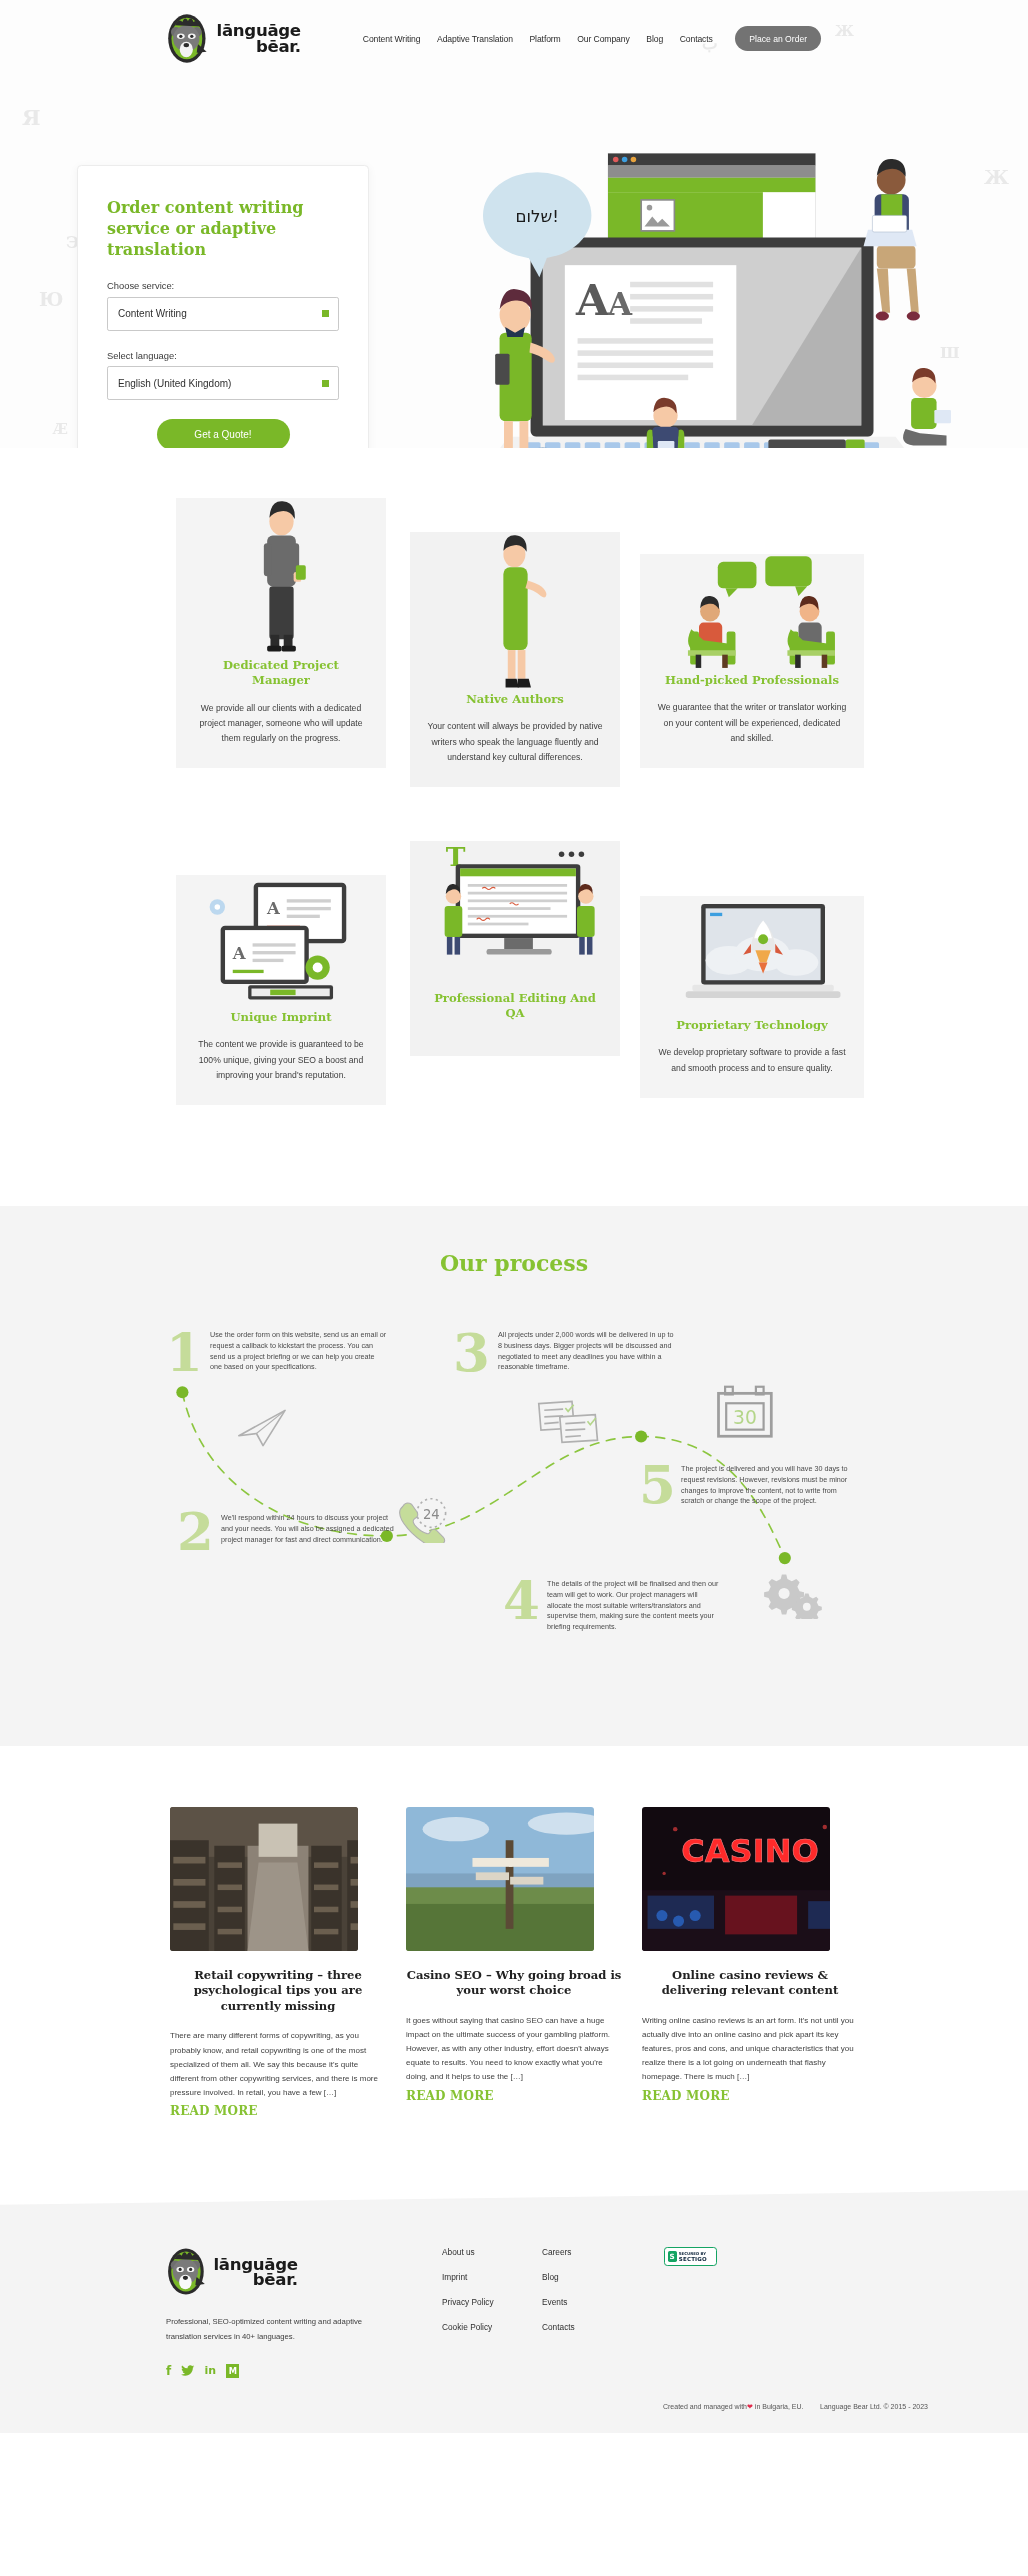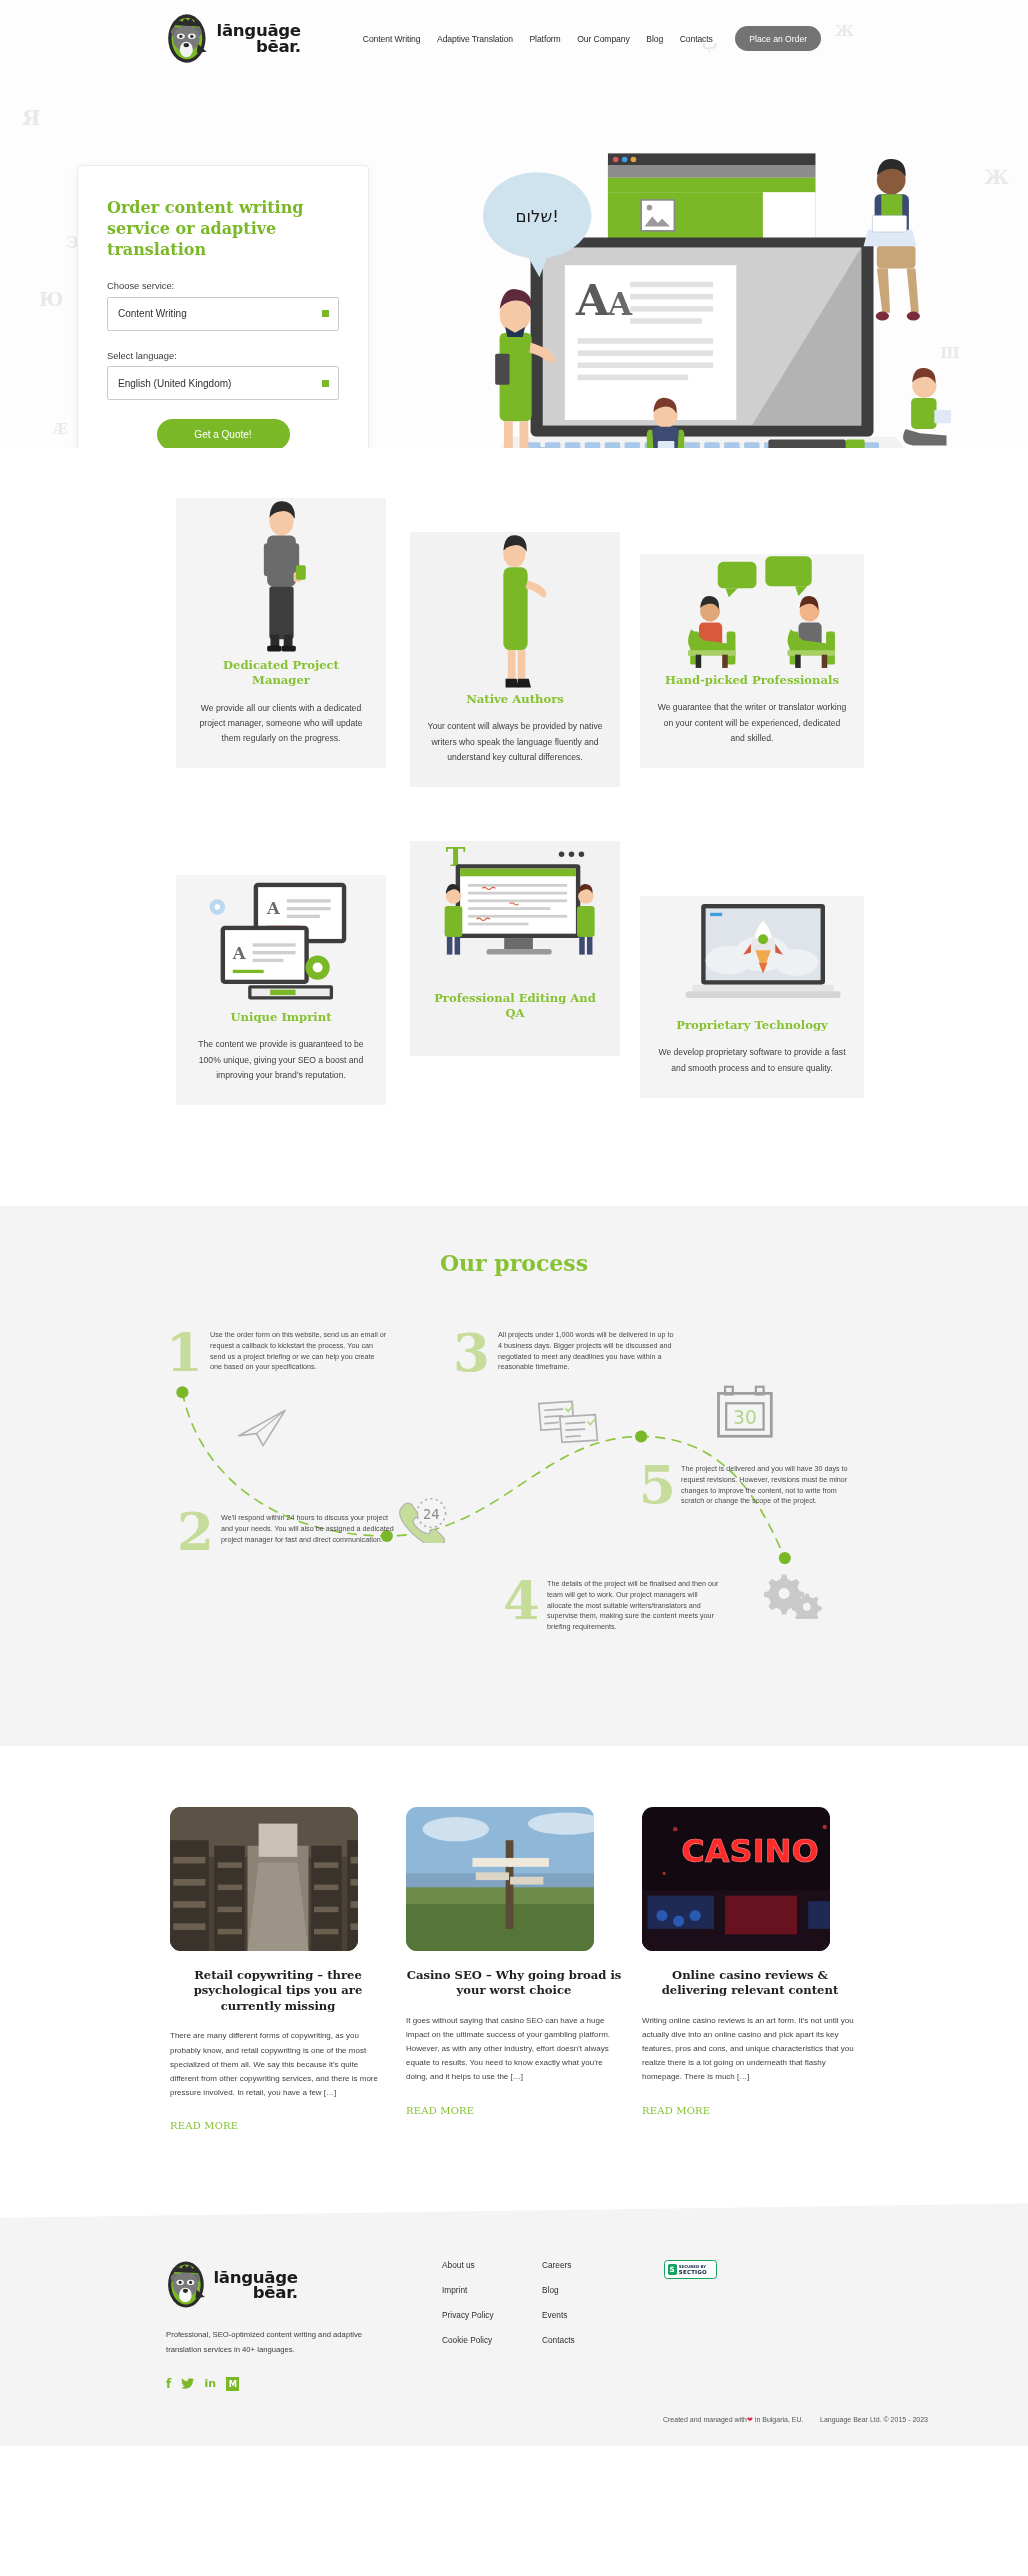--- a/index.html
+++ b/index.html
@@ -113,29 +113,29 @@
   .ptext { position:absolute; width: 177px; font-size: 7.2px; line-height: 1.5; color:#4a4a4a; }
 
   
   .blog { background:#fff; padding: 61px 0 50px 0; }
   .blog h2 {
     text-align:center; font-family:"DejaVu Serif", serif; font-weight:700;
     color:#86c232; font-size: 22px; margin-bottom: 34px;
   }
   .blog-grid { display:flex; gap: 20px; justify-content:center; }
   .blog-card { width: 216px; }
-  .blog-img { width: 188px; height: 144px; border-radius: 11px; overflow:hidden; position:relative; }
+  .blog-img { width: 188px; height: 144px; border-radius: 3px; overflow:hidden; position:relative; }
   .blog-title {
     font-family:"DejaVu Serif", serif; font-weight:700; color:#222;
     font-size: 11.6px; line-height: 1.36; text-align:center; margin: 16.6px 0 14.4px 0;
   }
   .blog-ex { font-size: 8px; line-height: 1.78; color:#3f3f3f; }
   .read-more {
-    display:inline-block; margin-top: 20px; color:#86c232; font-size: 10px;
-    font-family:"DejaVu Serif", serif; font-weight:400; letter-spacing:0.2px; text-decoration:none;
+    display:inline-block; margin-top: 4px; color:#86c232; font-size: 12px;
+    font-family:"DejaVu Serif", serif; font-weight:700; letter-spacing:0.2px; text-decoration:none;
   }
 
   
   .footer-wrap { position:relative; background:#fff; padding-top: 22px; }
   .footer {
     position:relative; background:#f4f4f4; padding: 35px 0 22px 0;
     clip-path: polygon(0 14.4px, 1028px 0, 1028px 100%, 0 100%);
   }
   .footer-cols { display:flex; padding-left: 166px; padding-top: 22px; }
   .f-brand { width: 276px; }
@@ -576,21 +576,21 @@
 
         <div class="pnum" style="left:177px; top:207px;">2</div>
         <div class="ptext" style="left:221px; top:215px;">We'll respond within 24 hours to discuss your project and your needs. You will also be assigned a dedicated project manager for fast and direct communication.</div>
         <svg style="position:absolute;left:395px;top:195px;" width="55" height="50" viewBox="0 0 100 90">
           <circle cx="66" cy="36" r="26" fill="none" stroke="#b0b0b0" stroke-width="3" stroke-dasharray="4 6"></circle>
           <text x="66" y="46" text-anchor="middle" font-family="DejaVu Sans, sans-serif" font-size="24" fill="#8a8a8a">24</text>
           <path d="M14 24 q6 -10 16 -4 l10 14 q4 8 -4 12 q-6 4 0 12 q8 10 18 14 q8 4 10 -2 q4 -8 12 -2 l12 12 q6 8 -4 14 q-14 8 -34 -6 q-26 -18 -38 -40 q-8 -16 2 -24z" fill="#c5dc9a" stroke="#b0b0b0" stroke-width="2"></path>
         </svg>
 
         <div class="pnum" style="left:453px; top:28px;">3</div>
-        <div class="ptext" style="left:498px; top:32px;">All projects under 1,000 words will be delivered in up to 4 business days. Bigger projects will be discussed and negotiated to meet any deadlines you have within a reasonable timeframe.</div>
+        <div class="ptext" style="left:498px; top:32px;">All projects under 2,000 words will be delivered in up to 8 business days. Bigger projects will be discussed and negotiated to meet any deadlines you have within a reasonable timeframe.</div>
         <svg style="position:absolute;left:531px;top:100px;" width="72" height="50" viewBox="0 0 130 90">
           <path d="M14 10 L74 6 L78 54 L18 58 Z" fill="none" stroke="#b0b0b0" stroke-width="3"></path>
           <g stroke="#b0b0b0" stroke-width="3">
               <path d="M24 22 L58 20"></path>
               <path d="M24 34 L58 32"></path>
               <path d="M24 46 L50 44"></path>
             </g>
           <path d="M62 18 l5 6 l10 -12" stroke="#b4d68a" stroke-width="3" fill="none"></path>
           <path d="M62 38 l5 6 l10 -12" stroke="#b4d68a" stroke-width="3" fill="none"></path>
           <path d="M52 34 L116 30 L120 76 L56 80 Z" fill="#f4f4f4" stroke="#b0b0b0" stroke-width="3"></path>

